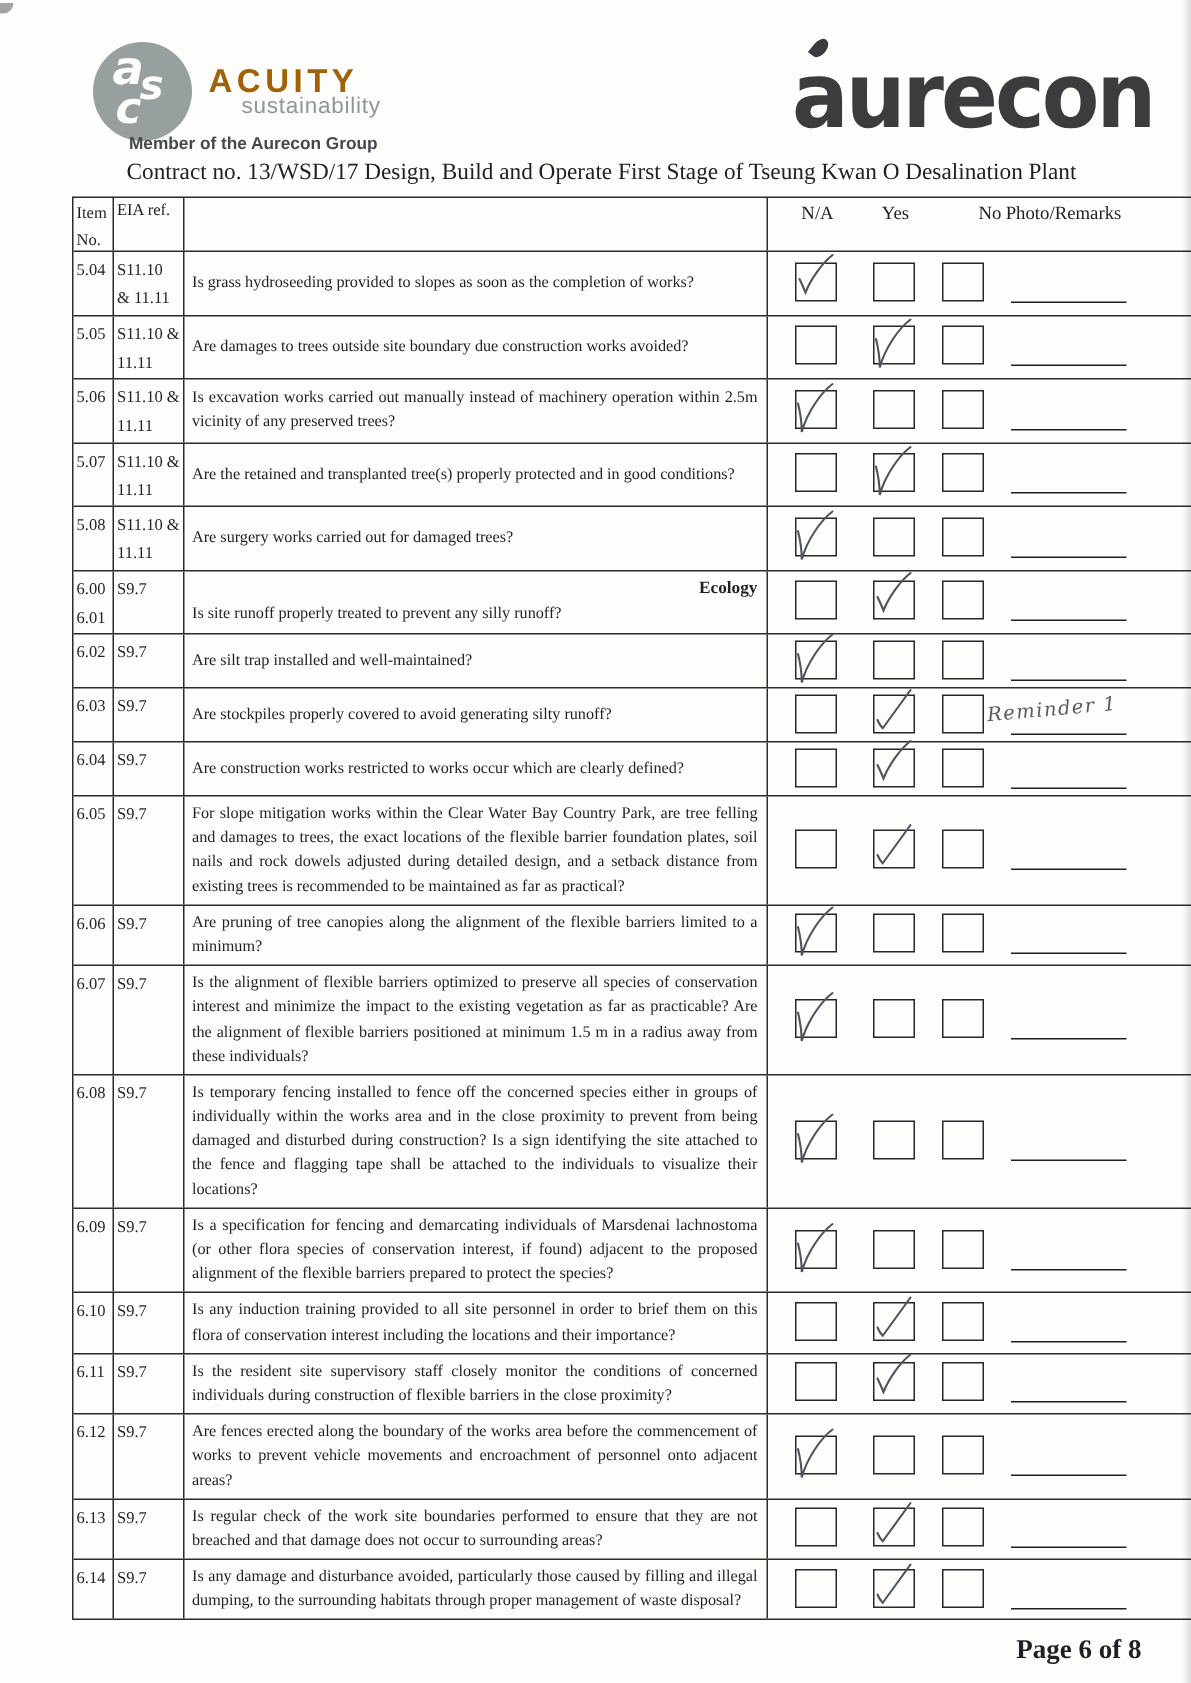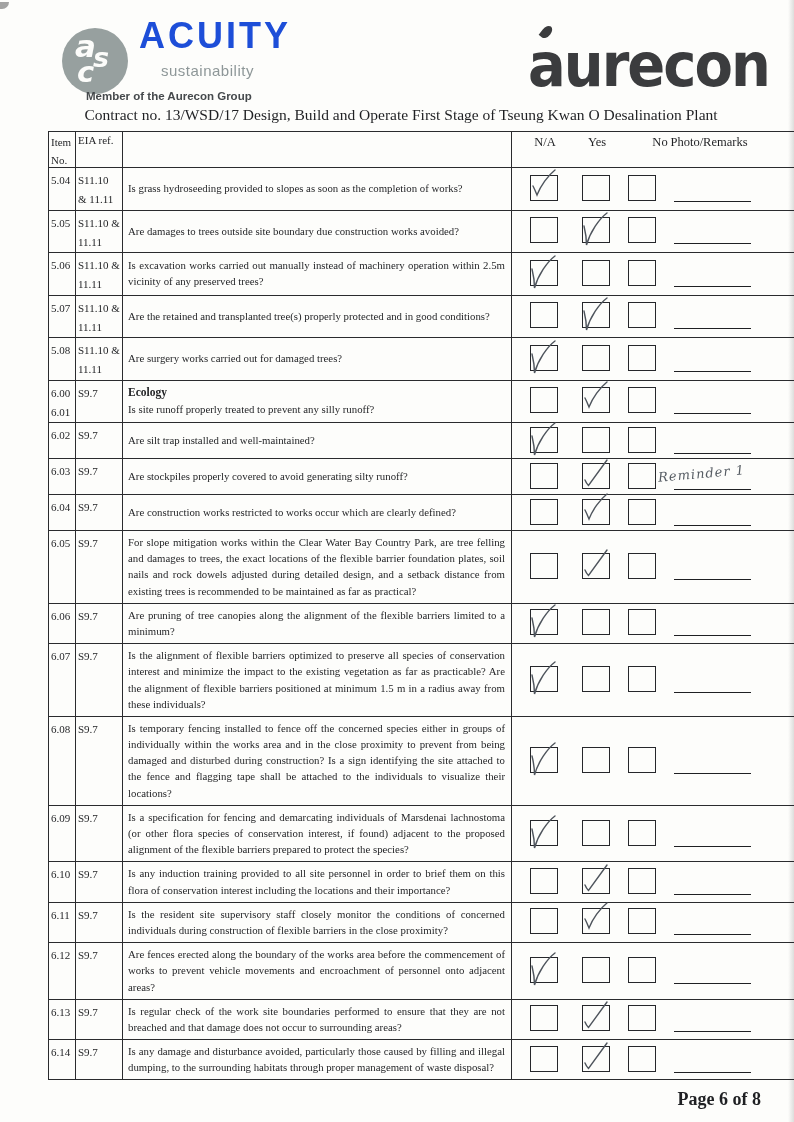--- a/index.html
+++ b/index.html
@@ -11,22 +11,22 @@
   .corner-speck{position:absolute;left:0;top:2px;width:9px;height:7px;background:#4a4a4a;
       border-radius:0 0 7px 0;opacity:.5;}
   
   .acuity-logo{position:absolute;left:62px;top:28px;width:66px;height:66px;border-radius:50%;
       background:#97a09f;}
   .acuity-logo span{position:absolute;color:#fcfcfa;font-family:"DejaVu Sans",sans-serif;
       font-weight:bold;font-style:italic;line-height:1;}
   .mg-a{left:13px;top:3px;font-size:31px;}
   .mg-s{left:31px;top:16px;font-size:27px;}
   .mg-c{left:15px;top:30px;font-size:29px;}
-  .acuity-name{position:absolute;left:139px;top:15px;font-family:"Liberation Sans",sans-serif;
-      font-weight:bold;font-size:36px;letter-spacing:3px;color:#1d4ed8;}
+  .acuity-name{position:absolute;left:139px;top:41px;font-family:"Liberation Sans",sans-serif;
+      font-weight:bold;font-size:22px;letter-spacing:3px;color:#a16207;}
   .acuity-tag{position:absolute;left:161px;top:62px;font-family:"Liberation Sans",sans-serif;
       font-size:15px;letter-spacing:.5px;color:#8e9798;}
   .member-line{position:absolute;left:86px;top:90px;font-family:"Liberation Sans",sans-serif;
       font-weight:bold;font-size:11.5px;color:#45494c;}
   .aurecon-logo{position:absolute;left:528px;top:22px;height:72px;}
   .aurecon-accent{position:absolute;left:14px;top:3px;width:9px;height:14px;background:#3b3c3e;
       border-radius:55% 50% 55% 0;transform:rotate(38deg);}
   .aurecon-word{display:block;margin-top:13px;font-family:"DejaVu Sans",sans-serif;
       font-weight:bold;font-size:56px;letter-spacing:-2px;color:#3b3c3e;line-height:1;
       transform:scaleY(1.08);transform-origin:top left;}
@@ -49,21 +49,21 @@
   .t-row{display:flex;border-bottom:1.4px solid #2a2b2e;min-height:36px;box-sizing:border-box;}
   .t-row:last-child{border-bottom:none;}
   .c-item{width:27px;border-right:1.3px solid #2a2b2e;padding:3px 0 0 2px;font-size:11px;
       line-height:1.75;box-sizing:border-box;}
   .c-item span,.c-eia span{display:block;}
   .c-eia{width:47px;border-right:1.3px solid #2a2b2e;padding:3px 0 0 2px;font-size:11px;
       line-height:1.75;box-sizing:border-box;}
   .c-q{width:389px;border-right:1.4px solid #2a2b2e;padding:3px 6px 4px 5px;font-size:10.8px;
       line-height:1.5;box-sizing:border-box;display:flex;flex-direction:column;
       justify-content:center;}
-  .q-head{font-weight:bold;font-size:11.5px;}
+  .q-head{font-weight:bold;font-size:11.5px;text-align:right;}
   .q-text{text-align:justify;}
   .c-checks{flex:1;position:relative;}
   .cbox{position:absolute;top:50%;margin-top:-14px;width:28px;height:26px;
       border:1.7px solid #26272b;box-sizing:border-box;}
   .cb0{left:18px;}.cb1{left:70px;}.cb2{left:116px;}
   .tick{position:absolute;left:-6px;top:-9px;width:38px;height:42px;overflow:visible;}
   .remark-line{position:absolute;left:162px;width:77px;top:calc(50% + 12px);
       border-top:1.5px solid #1f2023;}
   .handwriting{position:absolute;left:146px;top:calc(50% - 11px);font-style:italic;
       font-family:"DejaVu Serif",serif;font-size:13px;color:#565c63;letter-spacing:1px;

